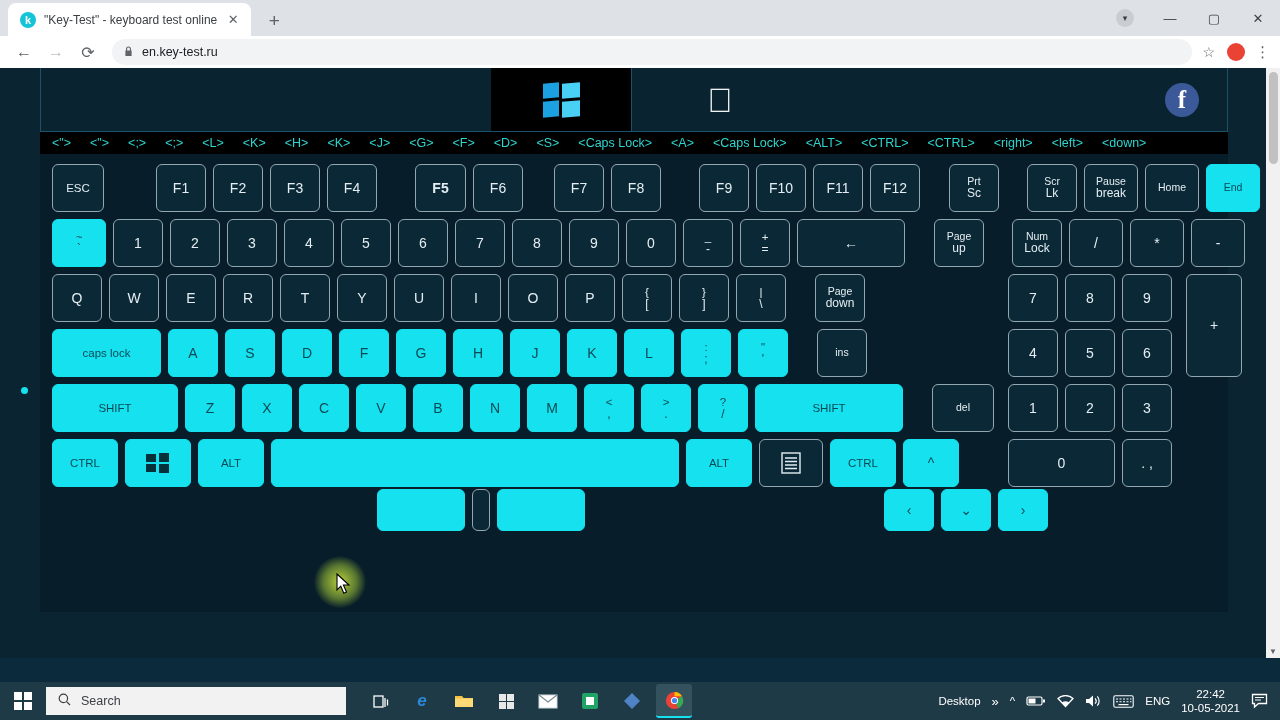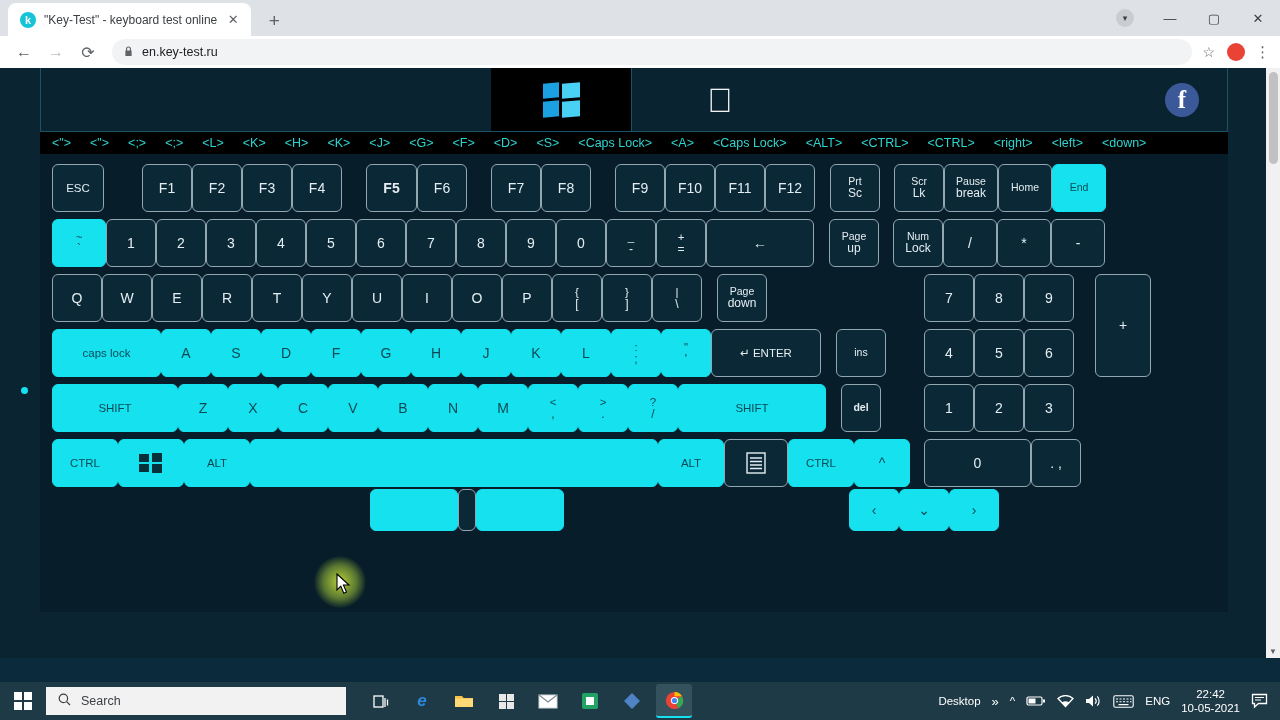--- a/index.html
+++ b/index.html
@@ -79,21 +79,21 @@
     align-items:center; justify-content:center; font-family:"Liberation Serif", serif;
     cursor:pointer; }
 
   
   .logstrip { height:22px; background:#000; display:flex; align-items:center;
     gap:19px; padding:0 12px; font-size:12.5px; color:#2fd4cf; overflow:hidden;
     white-space:nowrap; }
 
   
   .kb { padding:10px 12px 0 12px; }
-  .krow { display:flex; margin-bottom:7px; align-items:stretch; }
+  .krow { display:flex; gap:7px; margin-bottom:7px; align-items:stretch; }
   .key { background:#0b2836; border:1px solid #93a7b0; border-radius:6px; color:#e4eef2;
     display:flex; flex-direction:column; align-items:center; justify-content:center;
     font-size:14px; height:48px; flex:0 0 auto; width:50px; cursor:pointer;
     line-height:1.05; }
   .key.on { background:#16e1ef; border-color:#16e1ef; color:#0a4a56; }
   .key.small { font-size:11.5px; }
   .key.tiny { font-size:10.5px; }
   .key .sub { font-size:12px; }
   .sp { flex:0 0 auto; }
 
@@ -474,23 +474,20 @@
                 <span>L</span>
               </div>
               <div class="key on small" style="width: 50px;">
                 <span>:</span>
                 <span class="sub">;</span>
               </div>
               <div class="key on small" style="width: 50px;">
                 <span>"</span>
                 <span class="sub">'</span>
               </div>
-              <div class="key small" style="width: 110px;">
-                <span>↵ ENTER</span>
-              </div>
               <div class="sp" style="width: 15px;"></div>
               <div class="key tiny" style="width: 50px;">
                 <span>ins</span>
               </div>
             </div>
           <div class="krow" style="margin:0">
               <div class="key on small" style="width: 126px;">
                 <span>SHIFT</span>
               </div>
               <div class="key on" style="width: 50px;">
@@ -523,21 +520,21 @@
                 <span class="sub">.</span>
               </div>
               <div class="key on small" style="width: 50px;">
                 <span>?</span>
                 <span class="sub">/</span>
               </div>
               <div class="key on small" style="width: 148px;">
                 <span>SHIFT</span>
               </div>
               <div class="sp" style="width: 15px;"></div>
-              <div class="key tiny" style="width: 40px; font-weight: bold;">
+              <div class="key tiny" style="width: 62px;">
                 <span>del</span>
               </div>
             </div>
           <div class="krow" style="margin:0">
               <div class="key on small" style="width: 66px;">
                 <span>CTRL</span>
               </div>
               <div class="key on" style="width: 66px;">
                 <svg width="26" height="22" viewBox="0 0 26 22">
                   <rect x="1" y="2" width="10" height="8" fill="#06303a"></rect>

